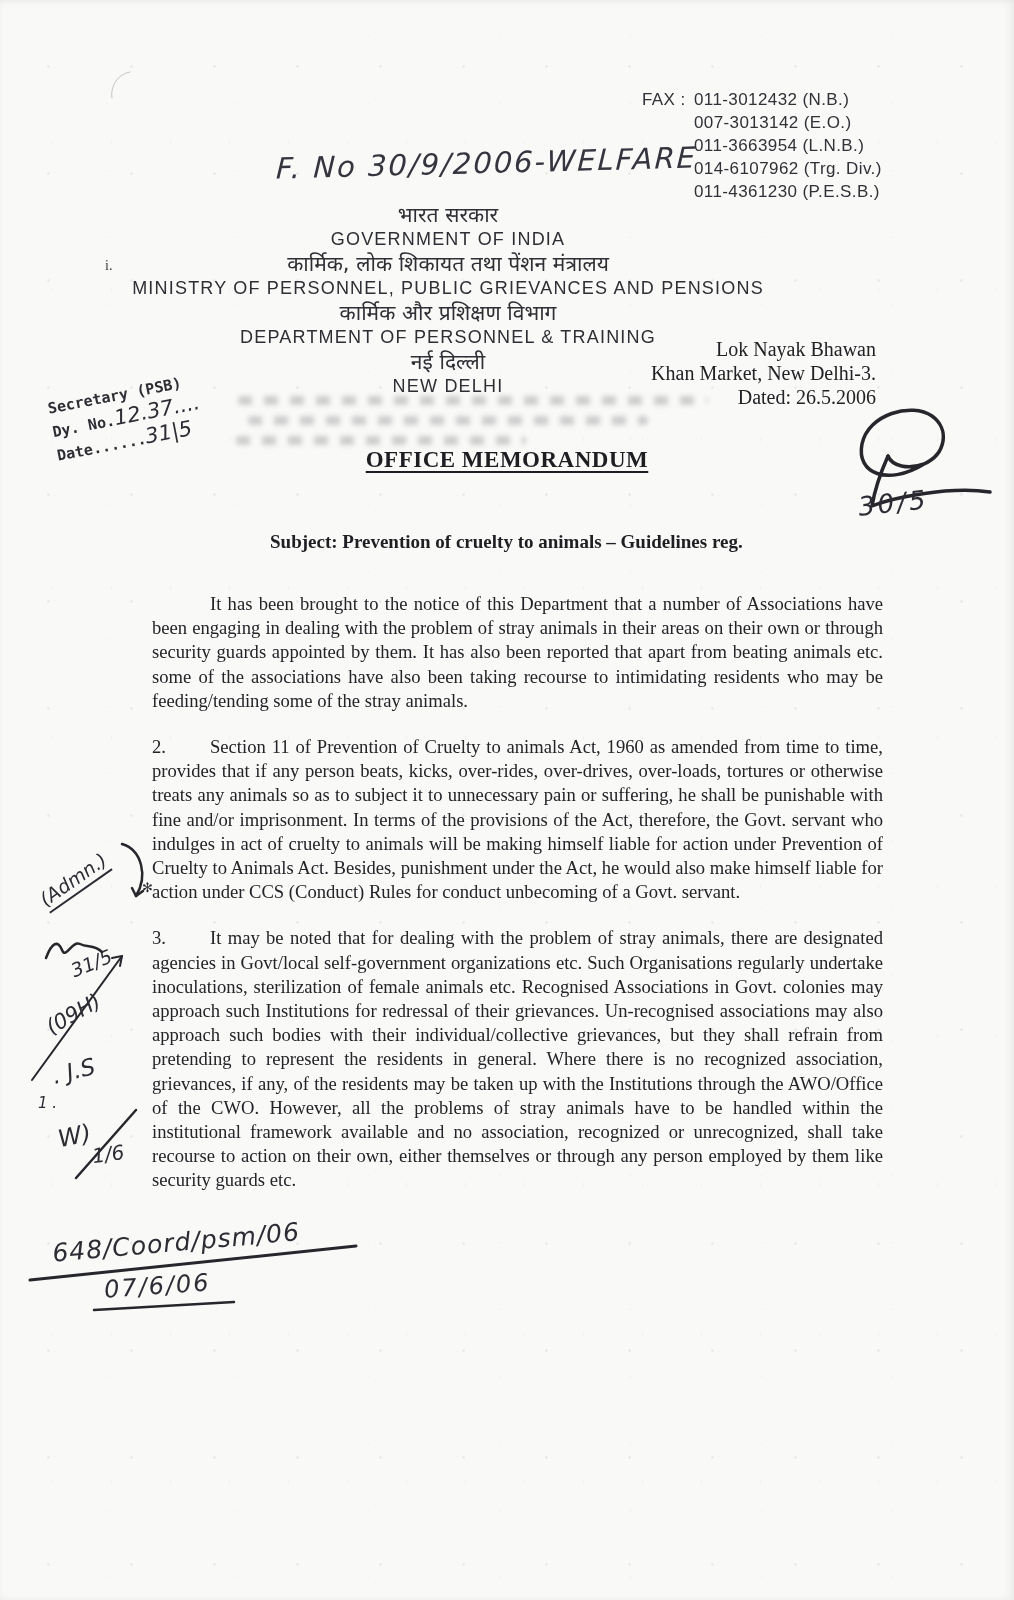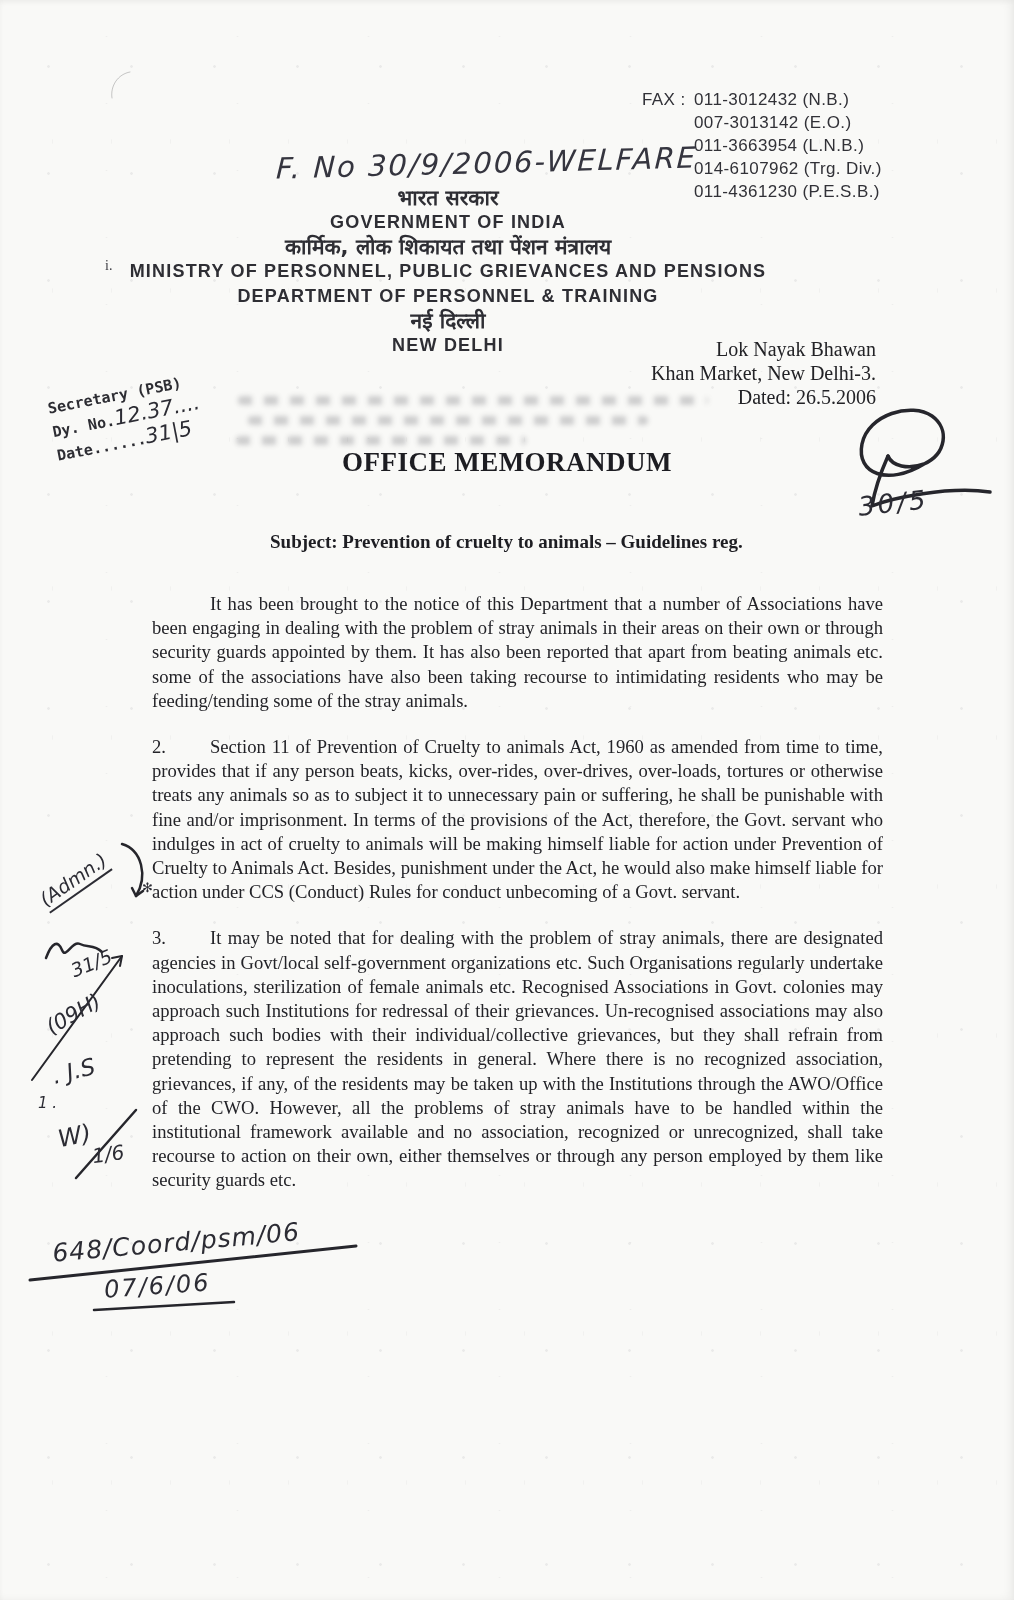--- a/index.html
+++ b/index.html
@@ -26,42 +26,42 @@
   .fax-row { display:flex; }
   .fax-label { width:52px; flex:none; }
   .fax-gap { width:52px; flex:none; }
 
   
   .hw { font-family:"DejaVu Sans", sans-serif; font-style:italic; color:#2c2c34; }
   .file-no { left:276px; top:146px; font-size:29px; transform:rotate(-1.5deg) skewX(-4deg);
              letter-spacing:2px; color:#35353f; }
 
   
-  .header { left:98px; top:186px; width:700px; text-align:center;
-            font-family:"Liberation Sans", sans-serif; color:#2e2e34;font-weight:bold; }
+  .header { left:98px; top:203px; width:700px; text-align:center;
+            font-family:"Liberation Sans", sans-serif; color:#2e2e34; }
   .header .hin { font-size:21px; line-height:24px; font-family:"DejaVu Sans","Liberation Sans",sans-serif; }
   .header .eng { font-size:18px; line-height:25px; letter-spacing:1.2px; }
 
   
   .address { right:138px; top:337px; text-align:right; font-size:20px; line-height:24px; color:#222226; }
 
   
   .stamp { left:46px; top:398px; transform:rotate(-11deg); transform-origin:left top;
            font-family:"DejaVu Sans Mono", monospace; font-size:15px; font-weight:bold;
            color:#2d2d33; line-height:22px; white-space:nowrap; }
   .stamp .hwv { font-size:21px; font-weight:normal; }
 
   
   .smudge { height:9px; border-radius:4px; filter:blur(2.5px); opacity:0.30;
     background-image:repeating-linear-gradient(90deg,#6a6a70 0 14px, transparent 14px 26px); }
 
   
   .om-title { left:7px; top:447px; width:1000px; text-align:center; font-weight:bold;
-    font-size:27px; letter-spacing:0.5px; color:#1d1d22;
-    text-decoration-thickness:2px; text-underline-offset:4px; }
+    font-size:23px; letter-spacing:0.5px; color:#1d1d22;
+    text-decoration:underline; text-decoration-thickness:2px; text-underline-offset:4px; }
 
   .sign-note { left:858px; top:488px; font-size:26px; transform:rotate(-6deg); letter-spacing:3px; }
 
   .subject { left:270px; top:531px; font-weight:bold; font-size:19px; color:#1e1e23; }
 
   
   .body-text { left:152px; top:592px; width:731px; }
   .body-text p { text-align:justify; font-size:18.6px; line-height:24.2px; color:#232328; }
   .p1 { text-indent:58px; }
   .p2, .p3 { margin-top:22px; }
@@ -120,20 +120,21 @@
     </div>
   </div>
 
   <div class="abs hw file-no">F. No 30/9/2006-WELFARE</div>
 
   <div class="abs header">
     <div class="hin">भारत सरकार</div>
     <div class="eng">GOVERNMENT OF INDIA</div>
     <div class="hin">कार्मिक, लोक शिकायत तथा पेंशन मंत्रालय</div>
     <div class="eng">MINISTRY OF PERSONNEL, PUBLIC GRIEVANCES AND PENSIONS</div>
+    <div class="hin">कार्मिक और प्रशिक्षण विभाग</div>
     <div class="eng">DEPARTMENT OF PERSONNEL &amp; TRAINING</div>
     <div class="hin">नई दिल्ली</div>
     <div class="eng">NEW DELHI</div>
   </div>
 
   <div class="abs address">
     <div>Lok Nayak Bhawan</div>
     <div>Khan Market, New Delhi-3.</div>
     <div>Dated: 26.5.2006</div>
   </div>

